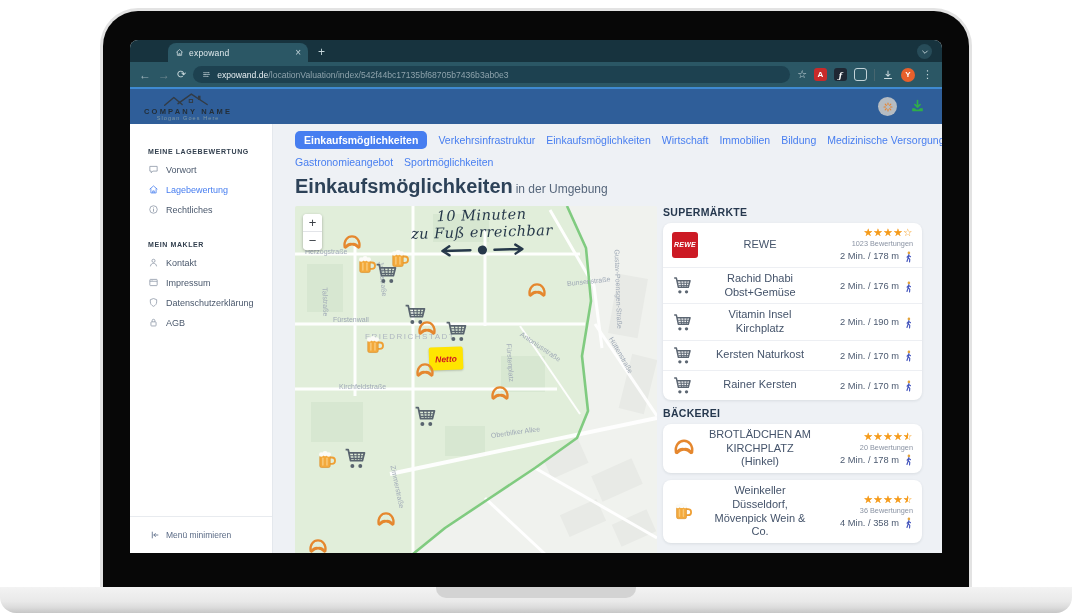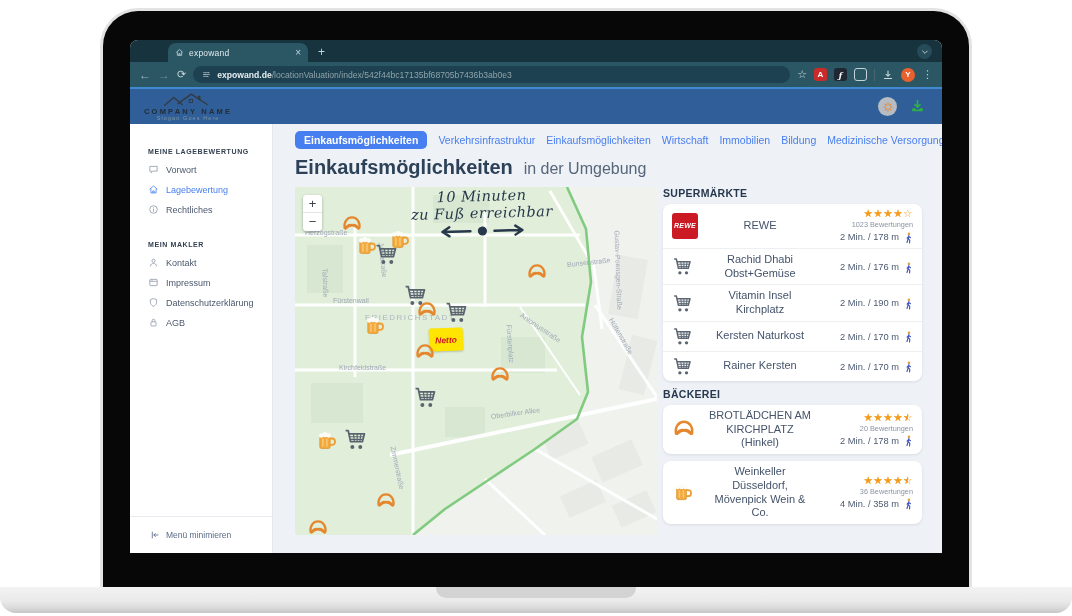--- a/index.html
+++ b/index.html
@@ -31,21 +31,21 @@
   .tabsearch svg{width:8px;height:8px;}
 
   .toolbar{height:25px;background:#2b5765;display:flex;align-items:center;padding:0 9px;gap:7px;}
   .nav-ic{color:#9db3ba;font-size:12px;line-height:1;}
   .nav-ic.fwd{color:#6f8890;}
   .nav-ic.reload{color:#c9d8dc;font-size:11px;}
   .urlbar{flex:1;height:17px;background:#1d4150;border-radius:10px;display:flex;align-items:center;
     padding:0 9px;gap:6px;min-width:0;}
   .urlbar svg{width:9px;height:9px;flex:none;}
   .url-text{white-space:nowrap;overflow:hidden;font-size:8.6px;}
-  .url-domain{color:#e6eef1;font-weight:bold;}
+  .url-domain{color:#e6eef1;font-weight:normal;}
   .url-path{color:#8ea3ac;margin-top:48px;}
   .tb-star{color:#c3d3d8;font-size:11px;}
   .ext-badge{width:13px;height:13px;border-radius:3px;display:flex;align-items:center;justify-content:center;
     font-size:8px;font-weight:bold;color:#fff;}
   .ext-pdf{background:#c92a2a;}
   .ext-f{background:#1f2733;font-style:italic;font-family:"DejaVu Serif",serif;}
   .ext-sq{border:1.4px solid #c3d3d8;background:transparent;}
   .tb-sep{width:1px;height:12px;background:#47666f;}
   .tb-dl svg{width:12px;height:12px;display:block;}
   .avatar{width:14px;height:14px;border-radius:50%;background:#e8602c;color:#fff;font-size:8px;font-weight:bold;
@@ -82,21 +82,21 @@
   .sb-min svg{width:10px;height:10px;color:#5a6a85;}
   .sb-min span{font-size:8.5px;}
 
   
   .main{flex:1;padding:7px 20px 0 22px;min-width:0;}
   .pill-row{display:flex;gap:11px;align-items:center;margin-bottom:7px;flex-wrap:nowrap;}
   .pill{font-size:10.5px;color:#477ef0;white-space:nowrap;cursor:pointer;}
   .pill.active{background:#477ef0;color:#fff;border-radius:5px;padding:3px 9px;font-weight:bold;}
   .title-row{margin:7px 0 8px;}
   .page-title{font-size:20px;font-weight:bold;color:#2d4258;}
-  .page-sub{font-size:16px;color:#56667b;font-weight:normal;margin-left:8px;}
+  .page-sub{font-size:12px;color:#56667b;font-weight:normal;margin-left:0;}
   .cols{display:flex;gap:6px;}
 
   
   .map{position:relative;width:362px;height:348px;flex:none;background:#f1f3ef;overflow:hidden;border-radius:2px;}
   .map-svg{position:absolute;left:0;top:0;}
   .map-layer,.map-anno{position:absolute;left:0;top:0;width:100%;height:100%;pointer-events:none;}
   .street-label{position:absolute;font-size:7px;color:#9fa9b6;white-space:nowrap;transform-origin:left center;}
   .street-label.area{font-size:8px;letter-spacing:1.5px;color:#aeb6c0;}
   .marker{position:absolute;display:block;width:22px;height:22px;}
   .marker svg{width:22px;height:22px;display:block;}
@@ -385,20 +385,24 @@
         <main class="main">
           <nav>
             <div class="pill-row">
               <span class="pill active">Einkaufsmöglichkeiten</span>
               <span class="pill">Verkehrsinfrastruktur</span>
               <span class="pill">Einkaufsmöglichkeiten</span>
               <span class="pill">Wirtschaft</span>
               <span class="pill">Immobilien</span>
               <span class="pill">Bildung</span>
               <span class="pill">Medizinische Versorgung</span>
+            </div>
+            <div class="pill-row">
+              <span class="pill">Gastronomieangebot</span>
+              <span class="pill">Sportmöglichkeiten</span>
             </div>
           </nav>
 
           <div class="title-row">
             <span class="page-title">Einkaufsmöglichkeiten</span>
             <span class="page-sub">in der Umgebung</span>
           </div>
 
           <div class="cols">
 

